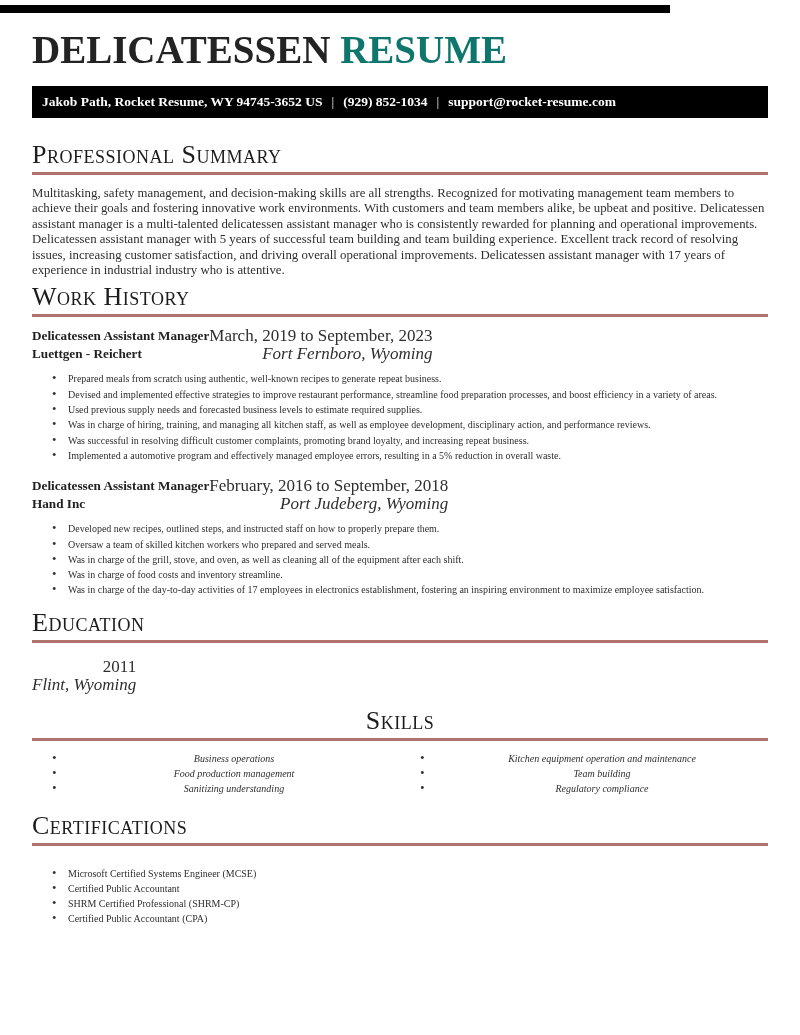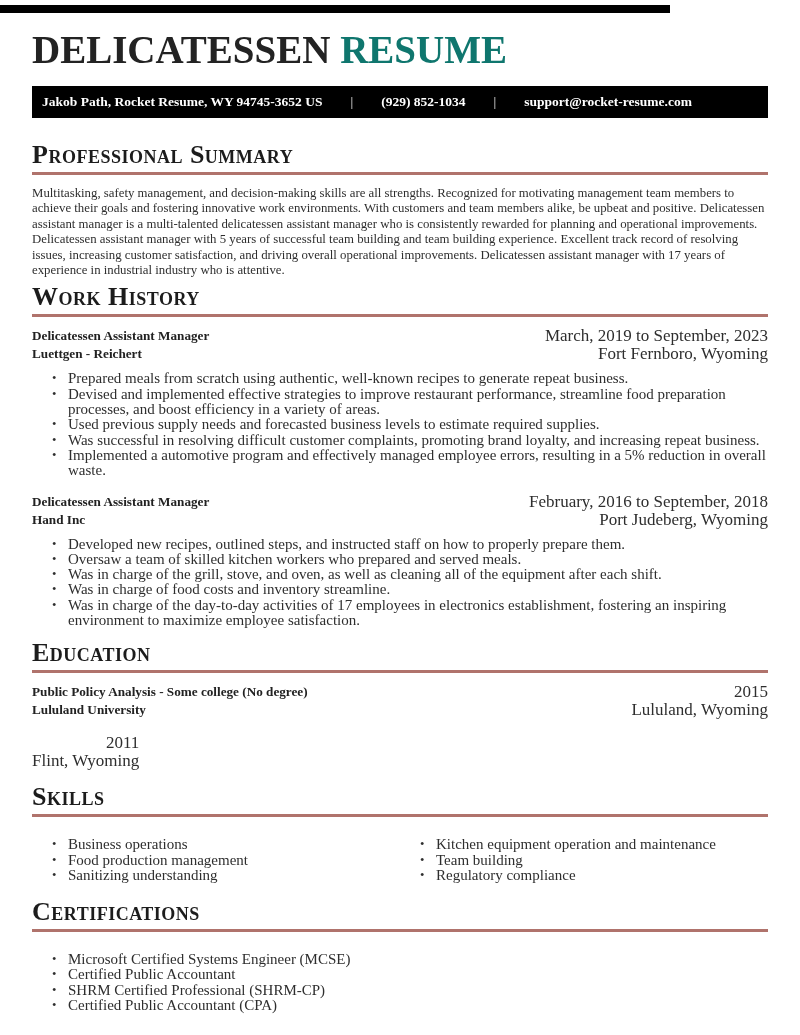--- a/index.html
+++ b/index.html
@@ -22,69 +22,70 @@
     font-size: 39px; line-height: 44px;
     font-weight: bold; color: #232323;
     letter-spacing: 0px;
   }
   h1 .title-red { color: #0f766e; }
   .contactbar {
     margin-top: 14px;
     background: #000000; color: #ffffff;
     font-weight: bold; font-size: 13.5px; line-height: 16px;
     padding: 8px 10px;
-    display: flex; align-items: center; gap: 28px;
+    display: flex; align-items: center; gap: 9px;
     white-space: nowrap;
   }
   .contact-sep { font-weight: normal; color: #e8e8e8; }
   .section-heading {
     font-variant: small-caps;
     font-size: 26px; line-height: 26px;
-    font-weight: bold; color: #1c1c1c;
+    font-weight: normal; color: #1c1c1c;
     letter-spacing: 0.5px;
   }
   .rule { height: 3px; background: #b0736c; margin-top: 4px; }
   .summary-text {
     margin-top: 11px;
     font-size: 12.8px; line-height: 15.4px;
     color: #2e2e2e; text-align: left;
   }
   .sec-summary { margin-top: 24px; }
   .sec-work { margin-top: 6px; }
   .sec-education { margin-top: 12px; }
-  .sec-skills { margin-top: 14px; }
+  .sec-skills { margin-top: 14px; text-align: center; }
   .sec-certifications { margin-top: 16px; }
   .entry-header {
-    display: flex; justify-content: space-between;
+    display: flex; 
     margin-top: 10px;
   }
   .entry-left { font-weight: bold; font-size: 13.2px; line-height: 18px; color: #222; }
   .entry-right { text-align: right; font-size: 17px; line-height: 18px; color: #2e2e2e; }
-  .entry-location { }
+  .entry-location { font-style: italic; }
   .entry-left div, .entry-right div { white-space: nowrap; }
   ul.bullets {
     list-style: none;
     margin: 8px 0 0 0; padding: 0 0 0 20px;
   }
   ul.bullets li {
     position: relative;
     padding-left: 16px;
-    font-size: 15px; line-height: 15.3px;
+    font-size: 10px; line-height: 15.3px;
     color: #2e2e2e;
   }
   ul.bullets li::before {
     content: "\2022";
     position: absolute; left: 0; top: 0;
     font-size: 12.6px; color: #2e2e2e;
   }
   .job2 { margin-top: 14px; }
   .edu-entry-2 { margin-top: 15px; }
   .skills-grid {
     display: grid; grid-template-columns: 1fr 1fr;
-    margin-top: 14px;
+    margin-top: 4px;
+    font-style: italic;
   }
   .skills-grid ul.bullets { margin-top: 6px; }
   .certs ul.bullets { margin-top: 20px; }
 </style>
 </head>
 <body>
 
 <div class="topbar"></div>
 
 <div class="content">
@@ -117,20 +118,21 @@
         </div>
         <div class="entry-right">
           <div>March, 2019 to September, 2023</div>
           <div class="entry-location">Fort Fernboro, Wyoming</div>
         </div>
       </div>
       <ul class="bullets">
         <li>Prepared meals from scratch using authentic, well-known recipes to generate repeat business.</li>
         <li>Devised and implemented effective strategies to improve restaurant performance, streamline food preparation processes, and boost efficiency in a variety of areas.</li>
         <li>Used previous supply needs and forecasted business levels to estimate required supplies.</li>
+        <li>Was in charge of hiring, training, and managing all kitchen staff, as well as employee development, disciplinary action, and performance reviews.</li>
         <li>Was successful in resolving difficult customer complaints, promoting brand loyalty, and increasing repeat business.</li>
         <li>Implemented a automotive program and effectively managed employee errors, resulting in a 5% reduction in overall waste.</li>
       </ul>
     </div>
 
     <div class="job2">
       <div class="entry-header">
         <div class="entry-left">
           <div>Delicatessen Assistant Manager</div>
           <div>Hand Inc</div>
@@ -147,30 +149,20 @@
         <li>Was in charge of food costs and inventory streamline.</li>
         <li>Was in charge of the day-to-day activities of 17 employees in electronics establishment, fostering an inspiring environment to maximize employee satisfaction.</li>
       </ul>
     </div>
   </div>
 
   <div class="sec-education">
     <div class="section-heading">Education</div>
     <div class="rule"></div>
 
-    <div class="entry-header edu-entry-1">
-      <div class="entry-left">
-        <div>Public Policy Analysis - Some college (No degree)</div>
-        <div>Lululand University</div>
-      </div>
-      <div class="entry-right">
-        <div>2015</div>
-        <div class="entry-location">Lululand, Wyoming</div>
-      </div>
-    </div>
 
     <div class="entry-header edu-entry-2">
       <div class="entry-right">
         <div>2011</div>
         <div class="entry-location">Flint, Wyoming</div>
       </div>
     </div>
   </div>
 
   <div class="sec-skills">

